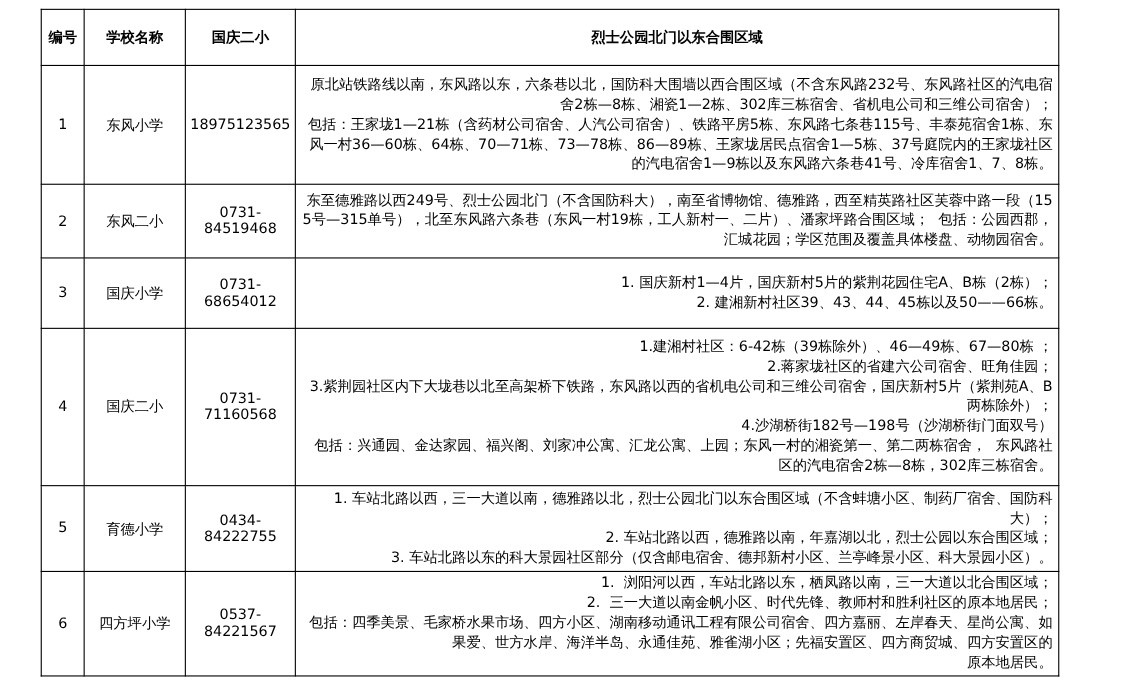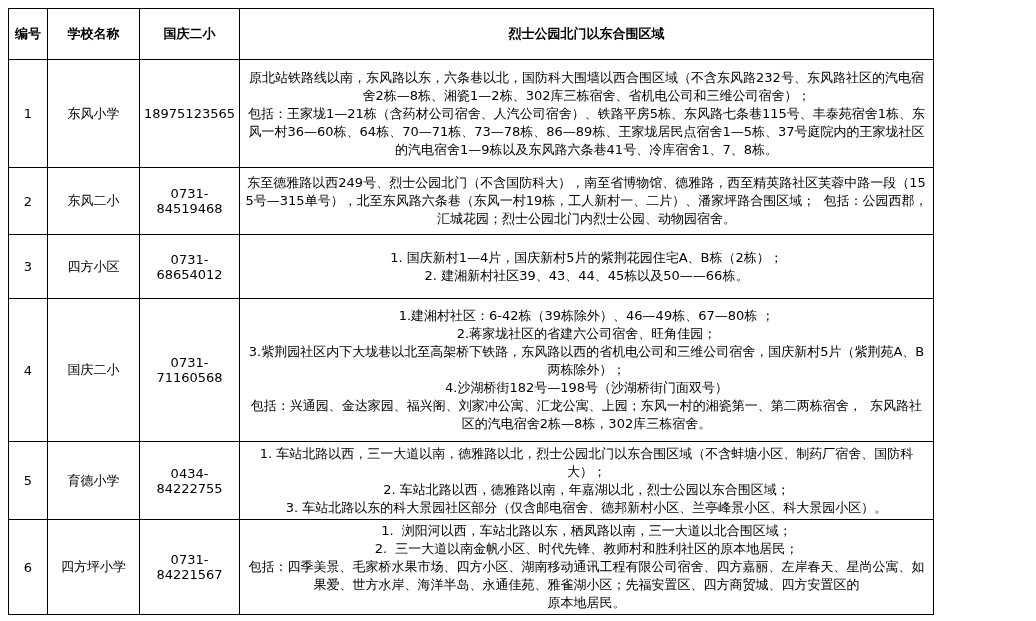--- a/index.html
+++ b/index.html
@@ -15,40 +15,41 @@
     padding: 8px;
     background: #ffffff;
   }
   table.district-table {
     border-collapse: collapse;
     table-layout: fixed;
     width: 926px;
     font-family: "DejaVu Sans", sans-serif;
     font-size: 13px;
     color: #000000;
+    margin-left: 29px;
   }
   table.district-table th,
   table.district-table td {
     border: 1px solid #000000;
     overflow: hidden;
   }
   table.district-table th {
     font-weight: bold;
     text-align: center;
     vertical-align: middle;
     height: 50px;
     padding: 0 2px;
   }
   td.cell-center {
     text-align: center;
     vertical-align: middle;
     padding: 0 2px;
   }
   td.cell-detail {
-    text-align: center;
+    text-align: right;
     vertical-align: middle;
     padding: 2px 5px;
     line-height: 18px;
     white-space: pre-wrap;
     word-break: break-all;
   }
   tr.row-1 { height: 108px; }
   tr.row-2 { height: 67px; }
   tr.row-3 { height: 64px; }
   tr.row-4 { height: 143px; }
@@ -82,25 +83,25 @@
         <td class="cell-center">1</td>
         <td class="cell-center">东风小学</td>
         <td class="cell-center">18975123565</td>
         <td class="cell-detail">原北站铁路线以南，东风路以东，六条巷以北，国防科大围墙以西合围区域（不含东风路232号、东风路社区的汽电宿舍2栋—8栋、湘瓷1—2栋、302库三栋宿舍、省机电公司和三维公司宿舍）；
 包括：王家垅1—21栋（含药材公司宿舍、人汽公司宿舍）、铁路平房5栋、东风路七条巷115号、丰泰苑宿舍1栋、东风一村36—60栋、64栋、70—71栋、73—78栋、86—89栋、王家垅居民点宿舍1—5栋、37号庭院内的王家垅社区的汽电宿舍1—9栋以及东风路六条巷41号、冷库宿舍1、7、8栋。</td>
       </tr>
       <tr class="row-2">
         <td class="cell-center">2</td>
         <td class="cell-center">东风二小</td>
         <td class="cell-center">0731-84519468</td>
-        <td class="cell-detail">东至德雅路以西249号、烈士公园北门（不含国防科大），南至省博物馆、德雅路，西至精英路社区芙蓉中路一段（155号—315单号），北至东风路六条巷（东风一村19栋，工人新村一、二片）、潘家坪路合围区域；  包括：公园西郡，汇城花园；烈士公园北门内烈士公园、动物园宿舍。</td>
+        <td class="cell-detail">东至德雅路以西249号、烈士公园北门（不含国防科大），南至省博物馆、德雅路，西至精英路社区芙蓉中路一段（155号—315单号），北至东风路六条巷（东风一村19栋，工人新村一、二片）、潘家坪路合围区域；  包括：公园西郡，汇城花园；学区范围及覆盖具体楼盘、动物园宿舍。</td>
       </tr>
       <tr class="row-3">
         <td class="cell-center">3</td>
-        <td class="cell-center">四方小区</td>
+        <td class="cell-center">国庆小学</td>
         <td class="cell-center">0731-68654012</td>
         <td class="cell-detail">1. 国庆新村1—4片，国庆新村5片的紫荆花园住宅A、B栋（2栋）；
 2. 建湘新村社区39、43、44、45栋以及50——66栋。</td>
       </tr>
       <tr class="row-4">
         <td class="cell-center">4</td>
         <td class="cell-center">国庆二小</td>
         <td class="cell-center">0731-71160568</td>
         <td class="cell-detail">1.建湘村社区：6-42栋（39栋除外）、46—49栋、67—80栋 ；
 2.蒋家垅社区的省建六公司宿舍、旺角佳园；
@@ -112,21 +113,21 @@
         <td class="cell-center">5</td>
         <td class="cell-center">育德小学</td>
         <td class="cell-center">0434-84222755</td>
         <td class="cell-detail">1. 车站北路以西，三一大道以南，德雅路以北，烈士公园北门以东合围区域（不含蚌塘小区、制药厂宿舍、国防科大）；
 2. 车站北路以西，德雅路以南，年嘉湖以北，烈士公园以东合围区域；
 3. 车站北路以东的科大景园社区部分（仅含邮电宿舍、德邦新村小区、兰亭峰景小区、科大景园小区）。</td>
       </tr>
       <tr class="row-6">
         <td class="cell-center">6</td>
         <td class="cell-center">四方坪小学</td>
-        <td class="cell-center">0731-84221567</td>
+        <td class="cell-center">0537-84221567</td>
         <td class="cell-detail">1.  浏阳河以西，车站北路以东，栖凤路以南，三一大道以北合围区域；
 2.  三一大道以南金帆小区、时代先锋、教师村和胜利社区的原本地居民；
 包括：四季美景、毛家桥水果市场、四方小区、湖南移动通讯工程有限公司宿舍、四方嘉丽、左岸春天、星尚公寓、如果爱、世方水岸、海洋半岛、永通佳苑、雅雀湖小区；先福安置区、四方商贸城、四方安置区的
 原本地居民。</td>
       </tr>
     </tbody>
   </table>
 </div>
 
 </body></html>

